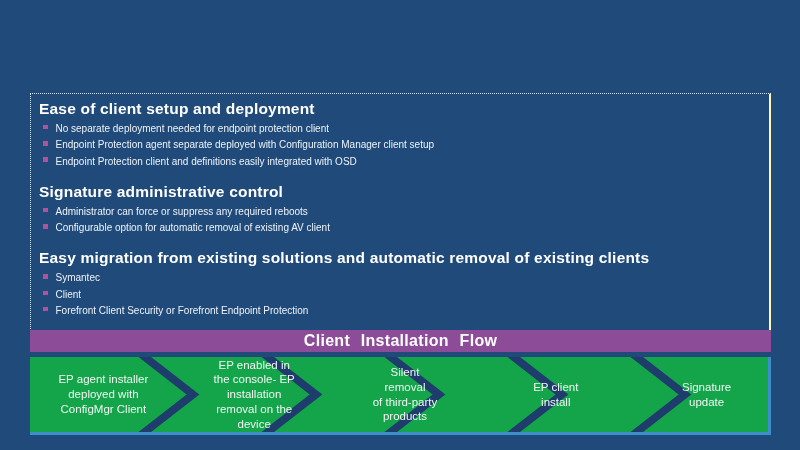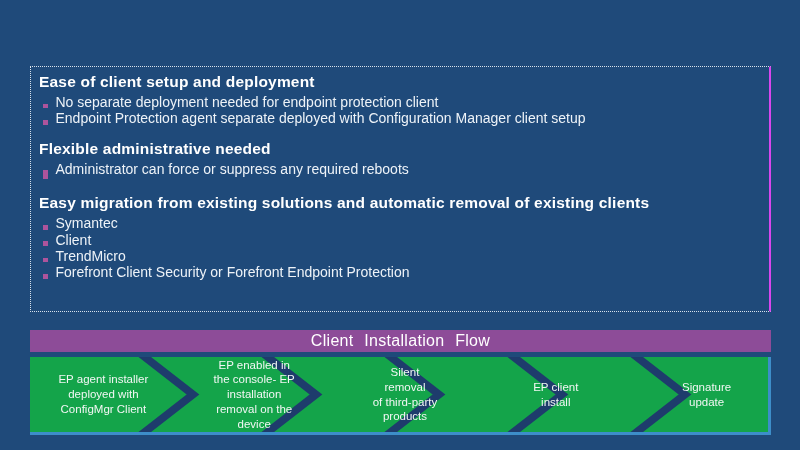--- a/index.html
+++ b/index.html
@@ -19,51 +19,51 @@
   html,body{width:800px;height:450px;overflow:hidden;}
   body{
     background:var(--background,#1f4a7a);
     font-family:"Liberation Sans","DejaVu Sans",sans-serif;
     position:relative;
   }
   .slide{position:absolute;inset:0;}
 
   
   .content-box{
-    position:absolute;left:30px;top:66px;width:741px;height:246px;
+    position:absolute;left:30px;top:93px;width:741px;height:246px;
     border:1px dotted var(--box-border,#d9e2ec);
-    border-right:2px solid #d946ef;
+    border-right:2px solid #fef9c3;
     padding:6px 10px 0 8px;
   }
   .section{margin-bottom:13px;}
   .section h2{
     color:var(--heading-text,#fff);
     font-size:15.5px;font-weight:bold;
     letter-spacing:.2px;
     margin-bottom:3px;
   }
   .bullet-row{
-    display:flex;align-items:flex-end;
+    display:flex;align-items:center;
     color:var(--body-text,#eef3f8);
-    font-size:14px;line-height:16.3px;
+    font-size:10px;line-height:16.3px;
   }
   .sq{
     flex:0 0 auto;width:4.5px;height:4.5px;
     background:var(--bullet,#ad549c);
     margin:0 8px 0 4px;position:relative;top:-2px;
     display:inline-block;
   }
 
   
   .banner{
     position:absolute;left:30px;top:330px;width:741px;height:22px;
     background:var(--banner-bg,#8d4c98);
     display:flex;align-items:center;justify-content:center;
     color:var(--banner-text,#fff);
-    font-size:16px;word-spacing:6px;letter-spacing:.3px;
+    font-size:16px;word-spacing:6px;letter-spacing:.3px;font-weight:bold;
   }
 
   
   .flow{
     position:absolute;left:30px;top:357px;width:741px;height:78px;
     background:var(--flow-green,#14a44a);
     border-right:3px solid var(--flow-edge-highlight,#3d8ec9);
     border-bottom:3px solid var(--flow-edge-highlight,#3d8ec9);
   }
   .flow svg{position:absolute;inset:0;width:100%;height:100%;}
@@ -87,46 +87,47 @@
     <div class="section">
       <h2>Ease of client setup and deployment</h2>
       <div class="bullet-row">
         <span class="sq"></span>
         <span>No separate deployment needed for endpoint protection client</span>
       </div>
       <div class="bullet-row">
         <span class="sq"></span>
         <span>Endpoint Protection agent separate deployed with Configuration Manager client setup</span>
       </div>
+      <div class="bullet-row">
+        <span class="sq"></span>
+        <span>Endpoint Protection client and definitions easily integrated with OSD</span>
+      </div>
     </div>
 
     <div class="section">
-      <h2>Flexible administrative needed</h2>
+      <h2>Signature administrative control</h2>
       <div class="bullet-row">
         <span class="sq"></span>
         <span>Administrator can force or suppress any required reboots</span>
       </div>
       <div class="bullet-row">
         <span class="sq"></span>
+        <span>Configurable option for automatic removal of existing AV client</span>
       </div>
     </div>
 
     <div class="section">
       <h2>Easy migration from existing solutions and automatic removal of existing clients</h2>
       <div class="bullet-row">
         <span class="sq"></span>
         <span>Symantec</span>
       </div>
       <div class="bullet-row">
         <span class="sq"></span>
         <span>Client</span>
-      </div>
-      <div class="bullet-row">
-        <span class="sq"></span>
-        <span>TrendMicro</span>
       </div>
       <div class="bullet-row">
         <span class="sq"></span>
         <span>Forefront Client Security or Forefront Endpoint Protection</span>
       </div>
     </div>
 
   </div>
 
   <div class="banner">

